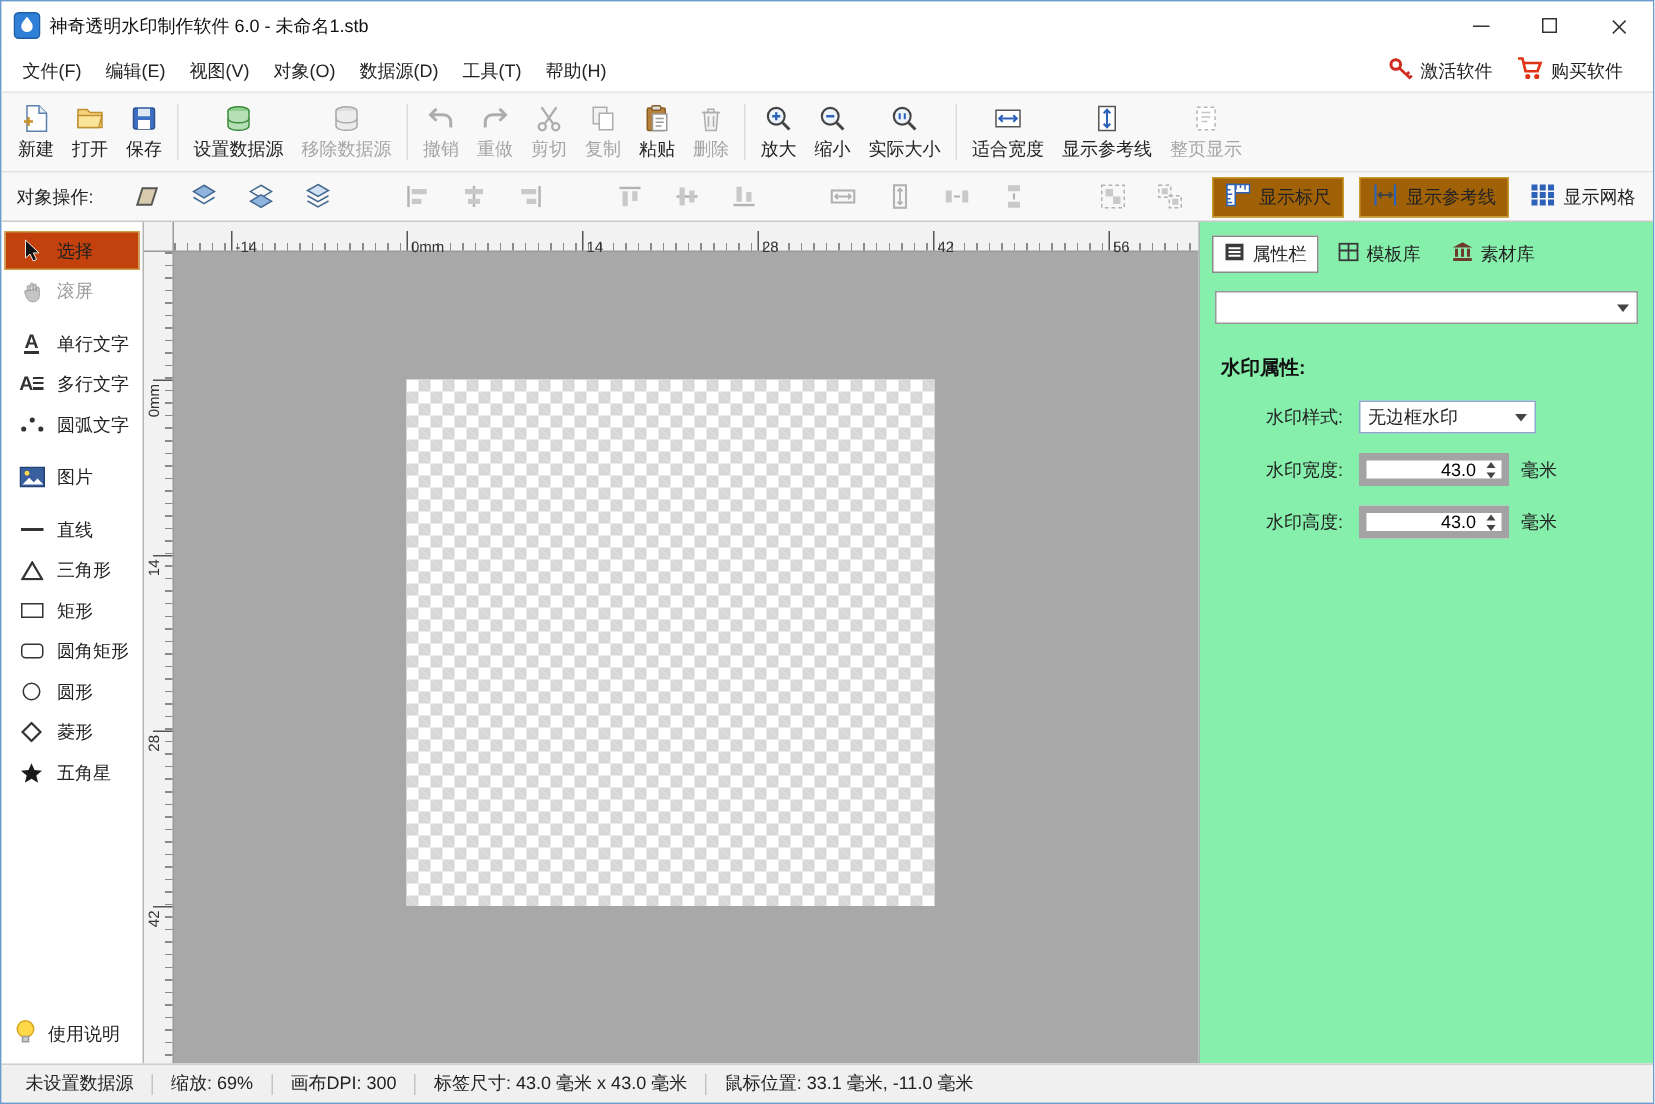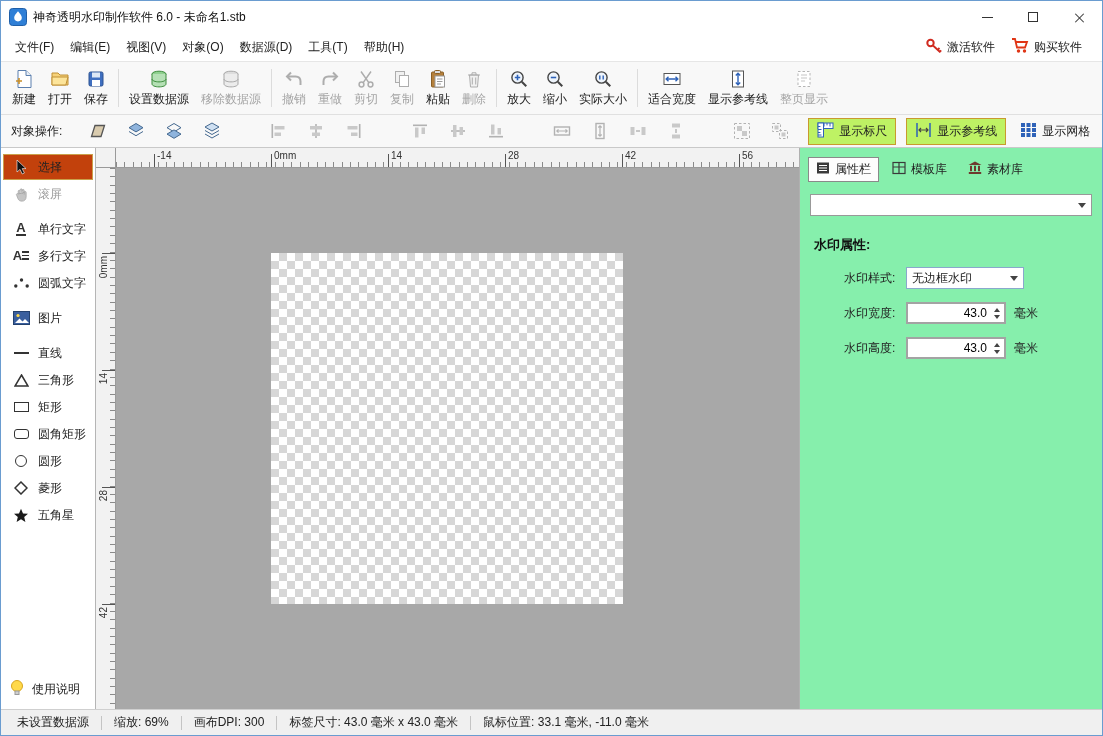--- a/index.html
+++ b/index.html
@@ -33,21 +33,21 @@
   .tbtn.disabled .tlabel { color:#a5a5a5; }
   .ticon { height:20px; display:flex; align-items:center; justify-content:center; }
   .tsep { width:1px; align-self:stretch; margin:7px 4px; background:#dcdcdc; }
 
   
   .objectbar { height:33px; background:#f8f8f8; border-bottom:1px solid #c9c9c9; display:flex; align-items:center; padding:0 10px; gap:18px; }
   .ob-label { margin-right:8px; white-space:nowrap; }
   .obi { width:27px; height:24px; display:flex; align-items:center; justify-content:center; }
   .ob-sep { width:1px; height:20px; background:#dcdcdc; margin:0 5px; }
   .ob-right { margin-left:auto; display:flex; align-items:center; gap:10px; }
-  .toggle-btn { display:flex; align-items:center; gap:5px; border:1px solid #c99a2e; background:#bef264; padding:3px 8px; white-space:nowrap; }
+  .toggle-btn { display:flex; align-items:center; gap:5px; border:1px solid #c99a2e; background:#a16207; padding:3px 8px; white-space:nowrap; }
   .grid-btn { display:flex; align-items:center; gap:5px; padding:3px 4px; white-space:nowrap; }
 
   
   .content { position:absolute; top:147px; left:0; right:0; bottom:26px; display:flex; }
 
   
   .sidebar { width:95px; background:#fff; border-right:1px solid #b5b5b5; position:relative; padding-top:5px; }
   .tool { height:26px; display:flex; align-items:center; gap:8px; padding-left:8px; margin:1px 2px; border:1px solid transparent; }
   .tool.active { border-color:#caa04a; background:#c2410c; }
   .tool.disabled { color:#9a9a9a; }
@@ -61,21 +61,21 @@
   .shape-rrect { width:15px; height:10px; border:1.5px solid #333; border-radius:3px; }
   .shape-circle { width:12px; height:12px; border:1.5px solid #333; border-radius:50%; }
   .shape-line { width:15px; height:2px; background:#333; }
 
   
   .canvas-region { flex:1; position:relative; background:#a8a8a8; overflow:hidden; }
   .ruler-corner { position:absolute; left:0; top:0; width:20px; height:20px; background:#f2f2f2; border-right:1px solid #9a9a9a; border-bottom:1px solid #9a9a9a; z-index:3; }
   .h-ruler { position:absolute; left:20px; right:0; top:0; height:20px; background:#f2f2f2; border-bottom:1px solid #9a9a9a; z-index:2; }
   .h-ticks { position:absolute; left:0; right:0; bottom:0; height:5px; background:repeating-linear-gradient(to right,#8a8a8a 0 1px,transparent 1px 8.357px); }
   .h-tick { position:absolute; bottom:0; width:1px; height:13px; background:#555; }
-  .h-label { position:absolute; top:2px; font-size:10px; color:#333; }
+  .h-label { position:absolute; top:12px; font-size:10px; color:#333; }
   .v-ruler { position:absolute; top:20px; bottom:0; left:0; width:20px; background:#f2f2f2; border-right:1px solid #9a9a9a; z-index:2; }
   .v-ticks { position:absolute; top:0; bottom:0; right:0; width:5px; background:repeating-linear-gradient(to bottom,#8a8a8a 0 1px,transparent 1px 8.357px); }
   .v-tick { position:absolute; right:0; height:1px; width:13px; background:#555; }
   .v-label { position:absolute; left:2px; font-size:10px; color:#333; writing-mode:vertical-rl; transform:rotate(180deg); }
   .viewport { position:absolute; left:20px; top:20px; right:0; bottom:0; background:#a8a8a8; }
   .artboard { position:absolute; left:155px; top:85px; width:352px; height:351px;
     background-color:#fff;
     background-image:
       linear-gradient(45deg,#d7d7d7 25%,transparent 25%,transparent 75%,#d7d7d7 75%),
       linear-gradient(45deg,#d7d7d7 25%,transparent 25%,transparent 75%,#d7d7d7 75%);
@@ -88,21 +88,21 @@
   .panel-tab.active { border-color:#8a8a8a; background:#fdfdfd; }
   .panel-combo { margin:8px 10px 0; height:22px; border:1px solid #999; background:#fff; position:relative; }
   .combo-value { position:absolute; left:5px; top:3px; }
   .combo-arrow-btn { position:absolute; right:0; top:0; width:18px; height:100%; display:flex; align-items:center; justify-content:center; }
   .caret-down { width:0; height:0; border-left:4px solid transparent; border-right:4px solid transparent; border-top:5px solid #444; }
   .section-title { font-weight:bold; margin:20px 0 4px 14px; font-size:13px; color:#111; }
   .prop-row { display:flex; align-items:center; margin:13px 0 0 44px; }
   .prop-label { width:62px; white-space:nowrap; }
   .prop-select { width:118px; height:22px; border:1px solid #8aa8cc; background:#fff; display:flex; align-items:center; padding:0 18px 0 5px; position:relative; white-space:nowrap; }
   .prop-select .caret-down { position:absolute; right:5px; top:8px; }
-  .spin-box { width:100px; height:22px; border:2px solid #a3a3a3; background:#fff; display:flex; align-items:stretch;padding-left:21px; }
+  .spin-box { width:100px; height:22px; border:5px solid #a3a3a3; background:#fff; display:flex; align-items:stretch;padding-left:21px; }
   .spin-box input { flex:1; min-width:0; border:0; outline:0; text-align:right; font:inherit; padding-right:3px; background:transparent; }
   .spin-arrows { width:14px; display:flex; flex-direction:column; gap:3px; align-items:center; justify-content:center; }
   .caret-up-s { width:0; height:0; border-left:3.5px solid transparent; border-right:3.5px solid transparent; border-bottom:4px solid #444; }
   .caret-down-s { width:0; height:0; border-left:3.5px solid transparent; border-right:3.5px solid transparent; border-top:4px solid #444; }
   .prop-unit { margin-left:8px; white-space:nowrap; }
 
   
   .statusbar { position:absolute; left:0; right:0; bottom:0; height:26px; background:#f0f0f0; border-top:1px solid #cfcfcf; display:flex; align-items:center; padding-left:4px; }
   .sb-item { padding:0 12px; white-space:nowrap; }
   .sb-sep { width:1px; height:14px; background:#c4c4c4; }

